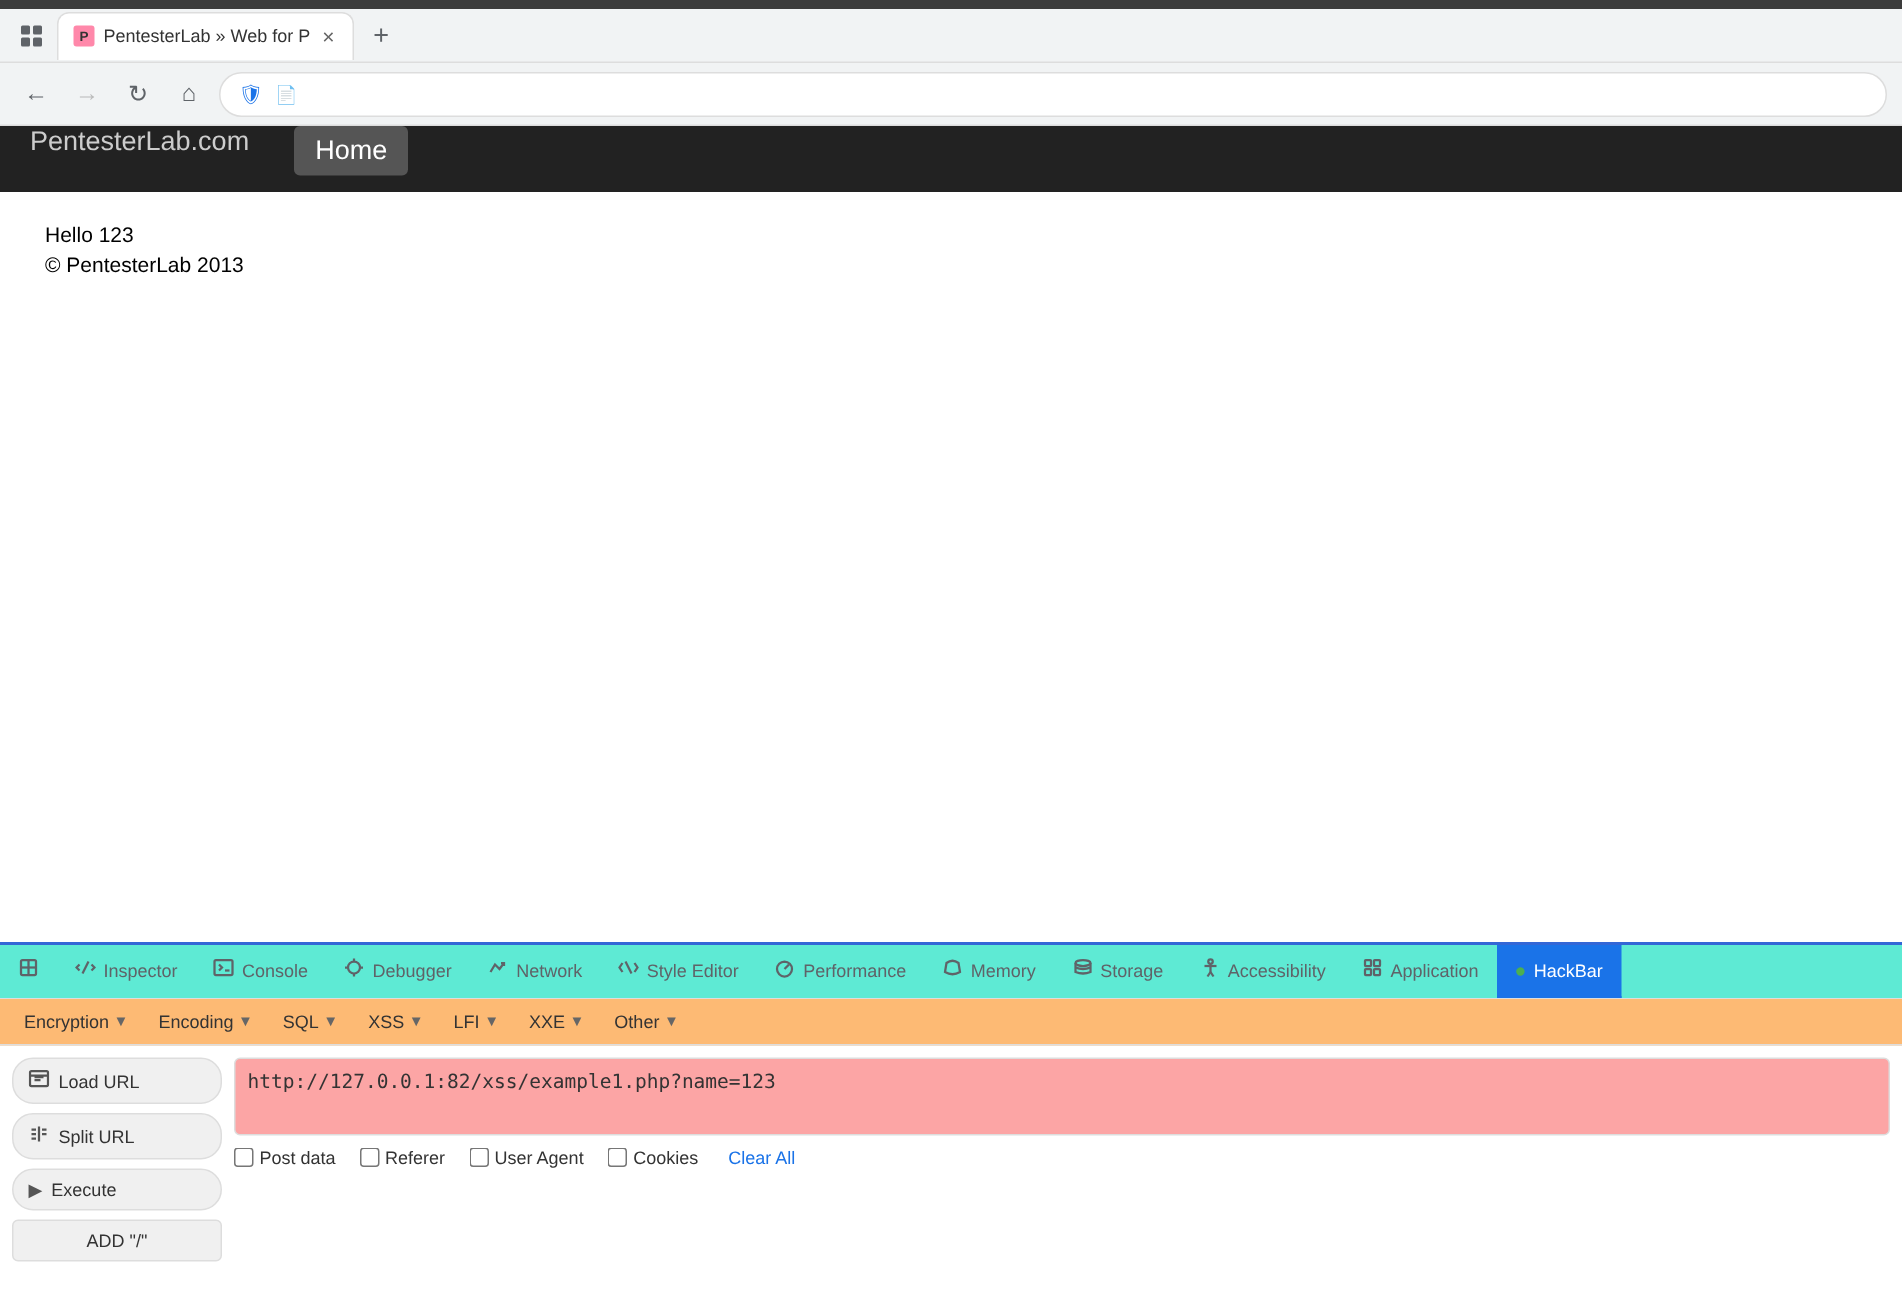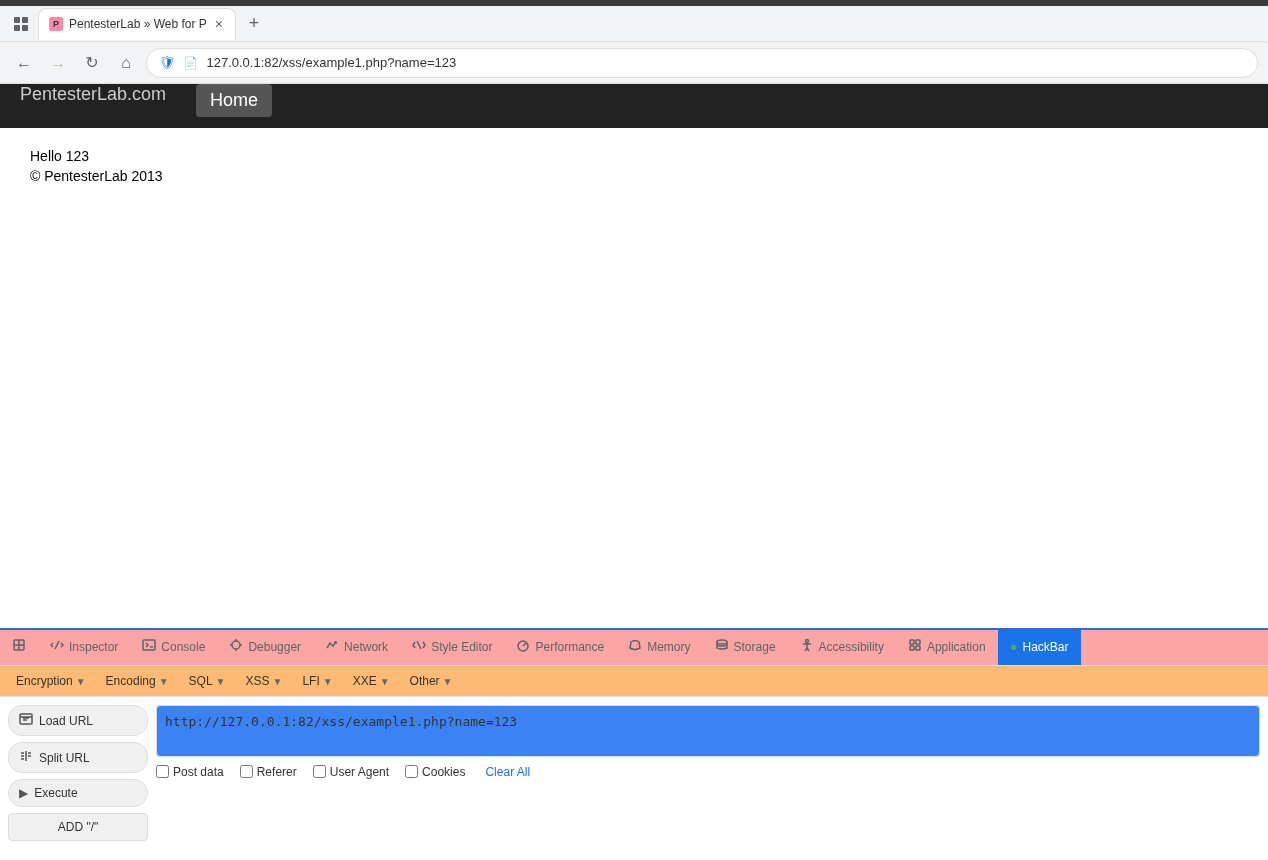--- a/index.html
+++ b/index.html
@@ -104,21 +104,21 @@
     .site-content p { margin-bottom: 4px; font-size: 14px; }
 
     
     .devtools-panel {
       border-top: 2px solid #3367d6;
       background: #fff;
       display: flex;
       flex-direction: column;
     }
     .devtools-tabs {
-      background: #fca5a5;
+      background: #5eead4;
       display: flex;
       align-items: center;
       height: 36px;
       border-bottom: 1px solid #ddd;
       overflow-x: auto;
       scrollbar-width: none;
     }
     .devtools-tabs::-webkit-scrollbar { display: none; }
     .devtools-tab {
       display: flex;
@@ -192,21 +192,21 @@
       flex-direction: column;
       gap: 8px;
     }
     .hackbar-url-area {
       border: 1px solid #ddd;
       border-radius: 4px;
       padding: 8px;
       font-size: 13px;
       color: #333;
       min-height: 52px;
-      background: #3b82f6;
+      background: #fca5a5;
       resize: none;
       font-family: monospace;
     }
     .hackbar-options-row {
       display: flex;
       align-items: center;
       gap: 16px;
     }
     .hackbar-checkbox-label {
       display: flex;
@@ -282,21 +282,20 @@
   </div>
   <div class="nav-btn">
     <span>↻</span>
   </div>
   <div class="nav-btn">
     <span>⌂</span>
   </div>
   <div class="address-bar">
     <span class="address-bar-shield">🛡</span>
     <span class="address-bar-page">📄</span>
-    <span class="address-bar-url">127.0.0.1:82/xss/example1.php?name=123</span>
   </div>
 </div>
 
 <div class="content-area">
 
   <div class="site-navbar">
     <span class="site-brand">PentesterLab.com</span>
     <div class="site-nav-link">Home</div>
   </div>
 

